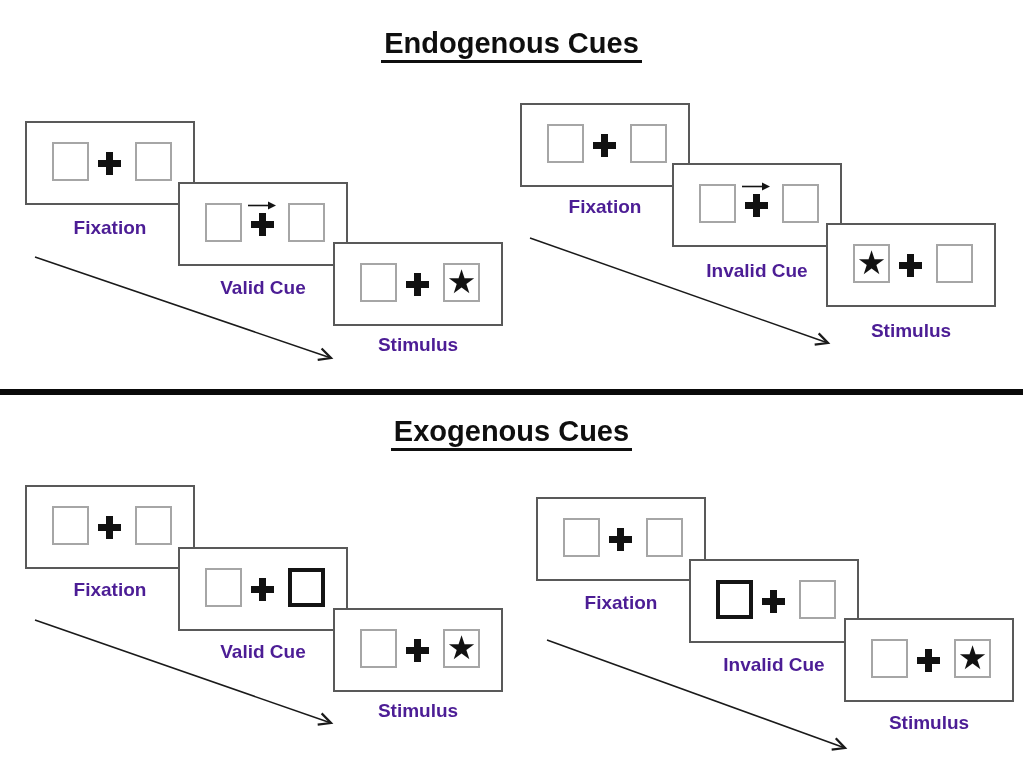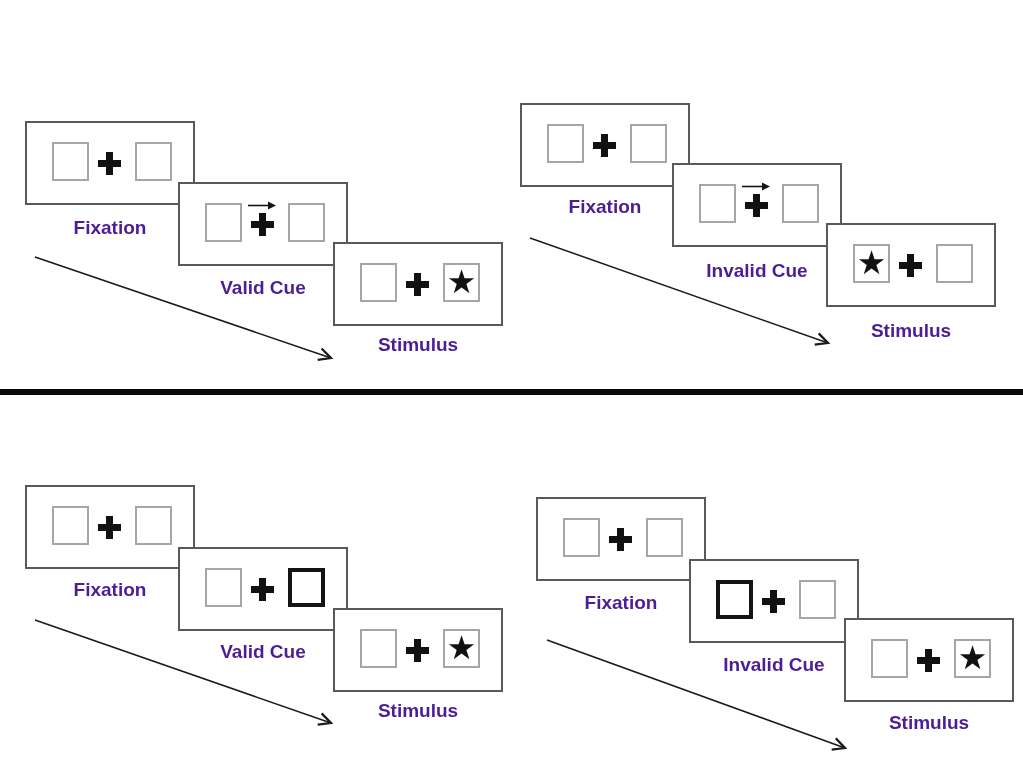--- a/index.html
+++ b/index.html
@@ -40,20 +40,26 @@
       <marker id="ah" markerWidth="12" markerHeight="12" refX="9" refY="5" orient="auto">
         <path d="M1,1 L9,5 L1,9" fill="none" stroke="#1a1a1a" stroke-width="1.5"></path>
       </marker>
     </defs>
     <line x1="35" y1="257" x2="331" y2="358" marker-end="url(#ah)"></line>
     <line x1="530" y1="238" x2="828" y2="343" marker-end="url(#ah)"></line>
     <line x1="35" y1="620" x2="331" y2="723" marker-end="url(#ah)"></line>
     <line x1="547" y1="640" x2="845" y2="748" marker-end="url(#ah)"></line>
   </svg>
 
+  <div class="title" style="top:28px">
+    <span class="title-text">Endogenous Cues</span>
+  </div>
+  <div class="title" style="top:416px">
+    <span class="title-text">Exogenous Cues</span>
+  </div>
 
   <div class="divider" style="top:389px"></div>
 
   <div class="panel" style="left:25px;top:121px">
     <div class="box l"></div>
     <div class="plus"></div>
     <div class="box r"></div>
   </div>
   <div class="plabel" style="left:25px;top:217px">Fixation</div>
 

